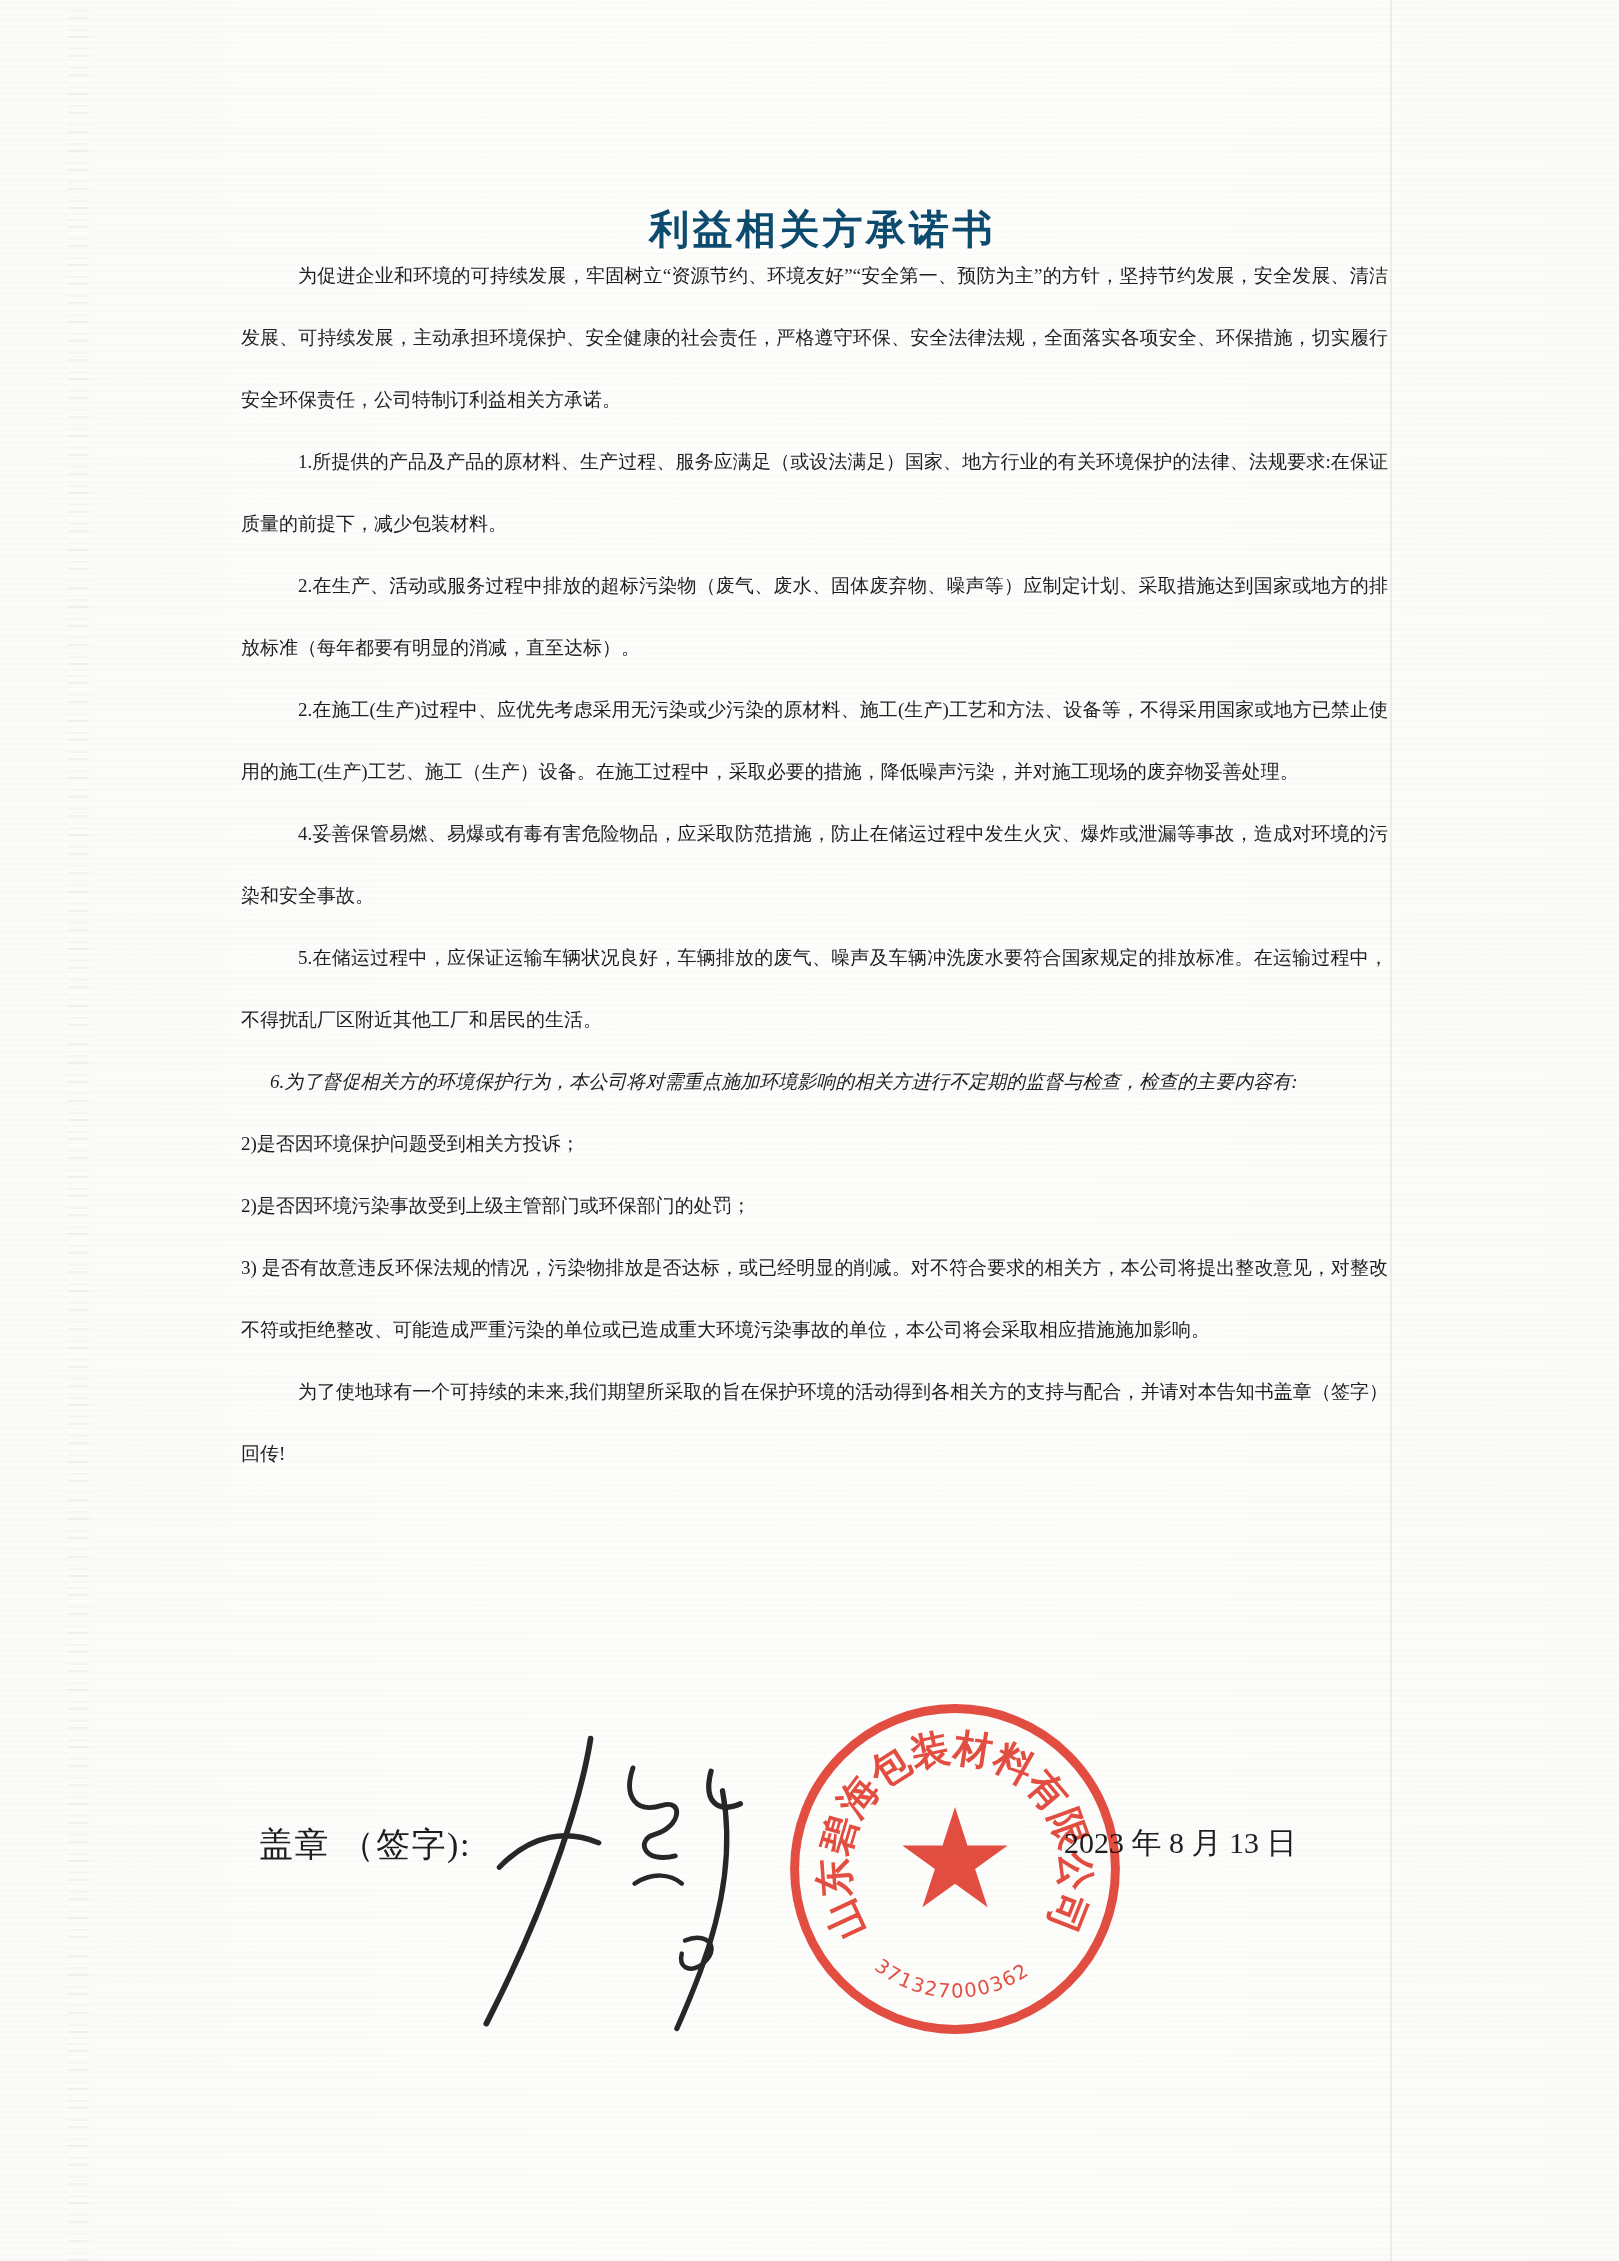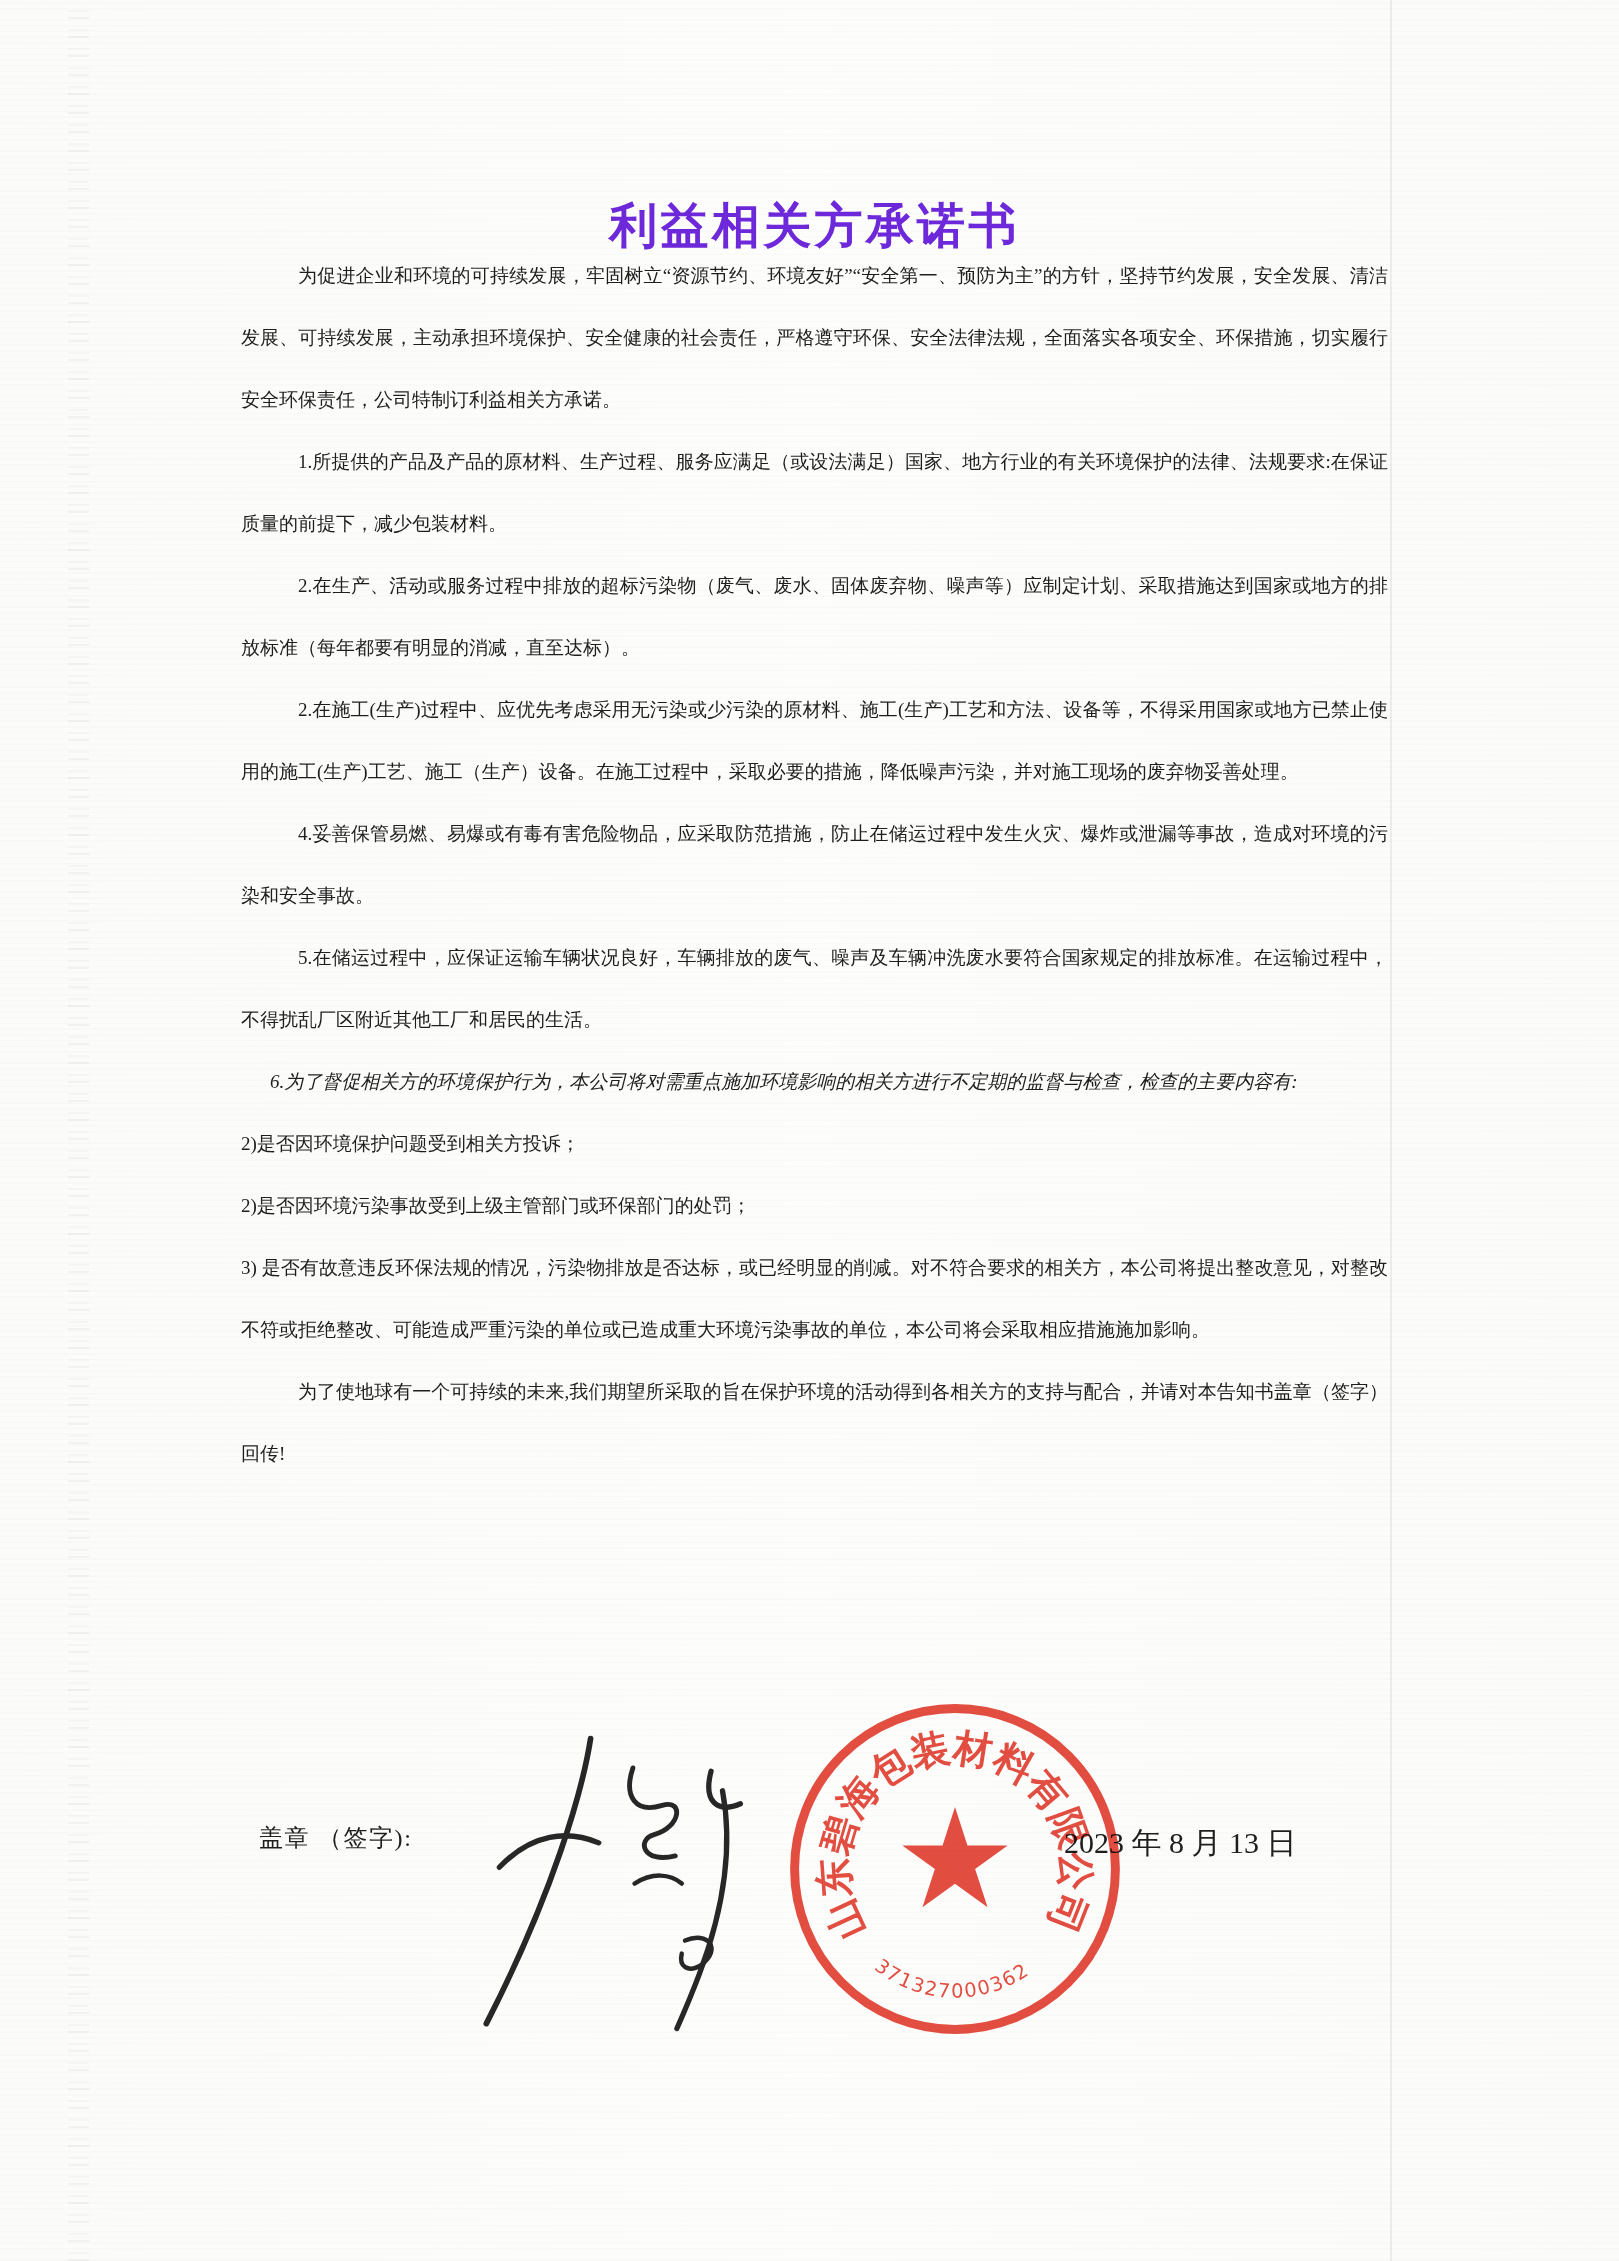--- a/index.html
+++ b/index.html
@@ -21,36 +21,36 @@
     background:repeating-linear-gradient(0deg,
       rgba(120,120,118,0.07) 0 2.4px, transparent 2.4px 7.3px,
       rgba(140,140,138,0.05) 7.3px 9px, transparent 9px 19px);
     filter:blur(0.3px);
   }
   .streak{
     position:absolute;left:1390px;top:0;width:1.6px;height:100%;
     background:rgba(190,190,185,0.25);
   }
   .title{
-    position:absolute;left:241px;top:194px;width:1147px;margin:0;
-    font-size:48px;font-weight:bold;color:#6d28d9;
+    position:absolute;left:241px;top:194px;width:1147px;margin:8px;
+    font-size:40px;font-weight:bold;color:#0c4a6e;
     text-align:center;letter-spacing:3.3px;
   }
   .content{
     position:absolute;left:241px;top:245px;width:1147px;
     font-size:19px;line-height:62px;color:#1e1e1e;
     text-align:justify;text-justify:inter-ideograph;
   }
   .content p{margin:0;}
   .ind2{text-indent:57px;}
   .ind1{text-indent:29px;font-style:italic;}
   .ind0{text-indent:0;}
   .stamp-label{
     position:absolute;left:259px;top:1822px;
-    font-size:24px;color:#1e1e1e;letter-spacing:1.6px;white-space:pre;
+    font-size:34px;color:#1e1e1e;letter-spacing:1.6px;white-space:pre;
   }
   .date{
     position:absolute;left:1064px;top:1823px;
     font-size:30px;color:#1e1e1e;white-space:pre;z-index:1;font-family:Liberation Serif, serif;
   }
   .signature{
     position:absolute;left:444px;top:1727px;width:342px;height:318px;
     z-index:2;opacity:0.95;
   }
   .signature path{fill:none;stroke:#1c1c1c;stroke-linecap:round;stroke-linejoin:round;}

